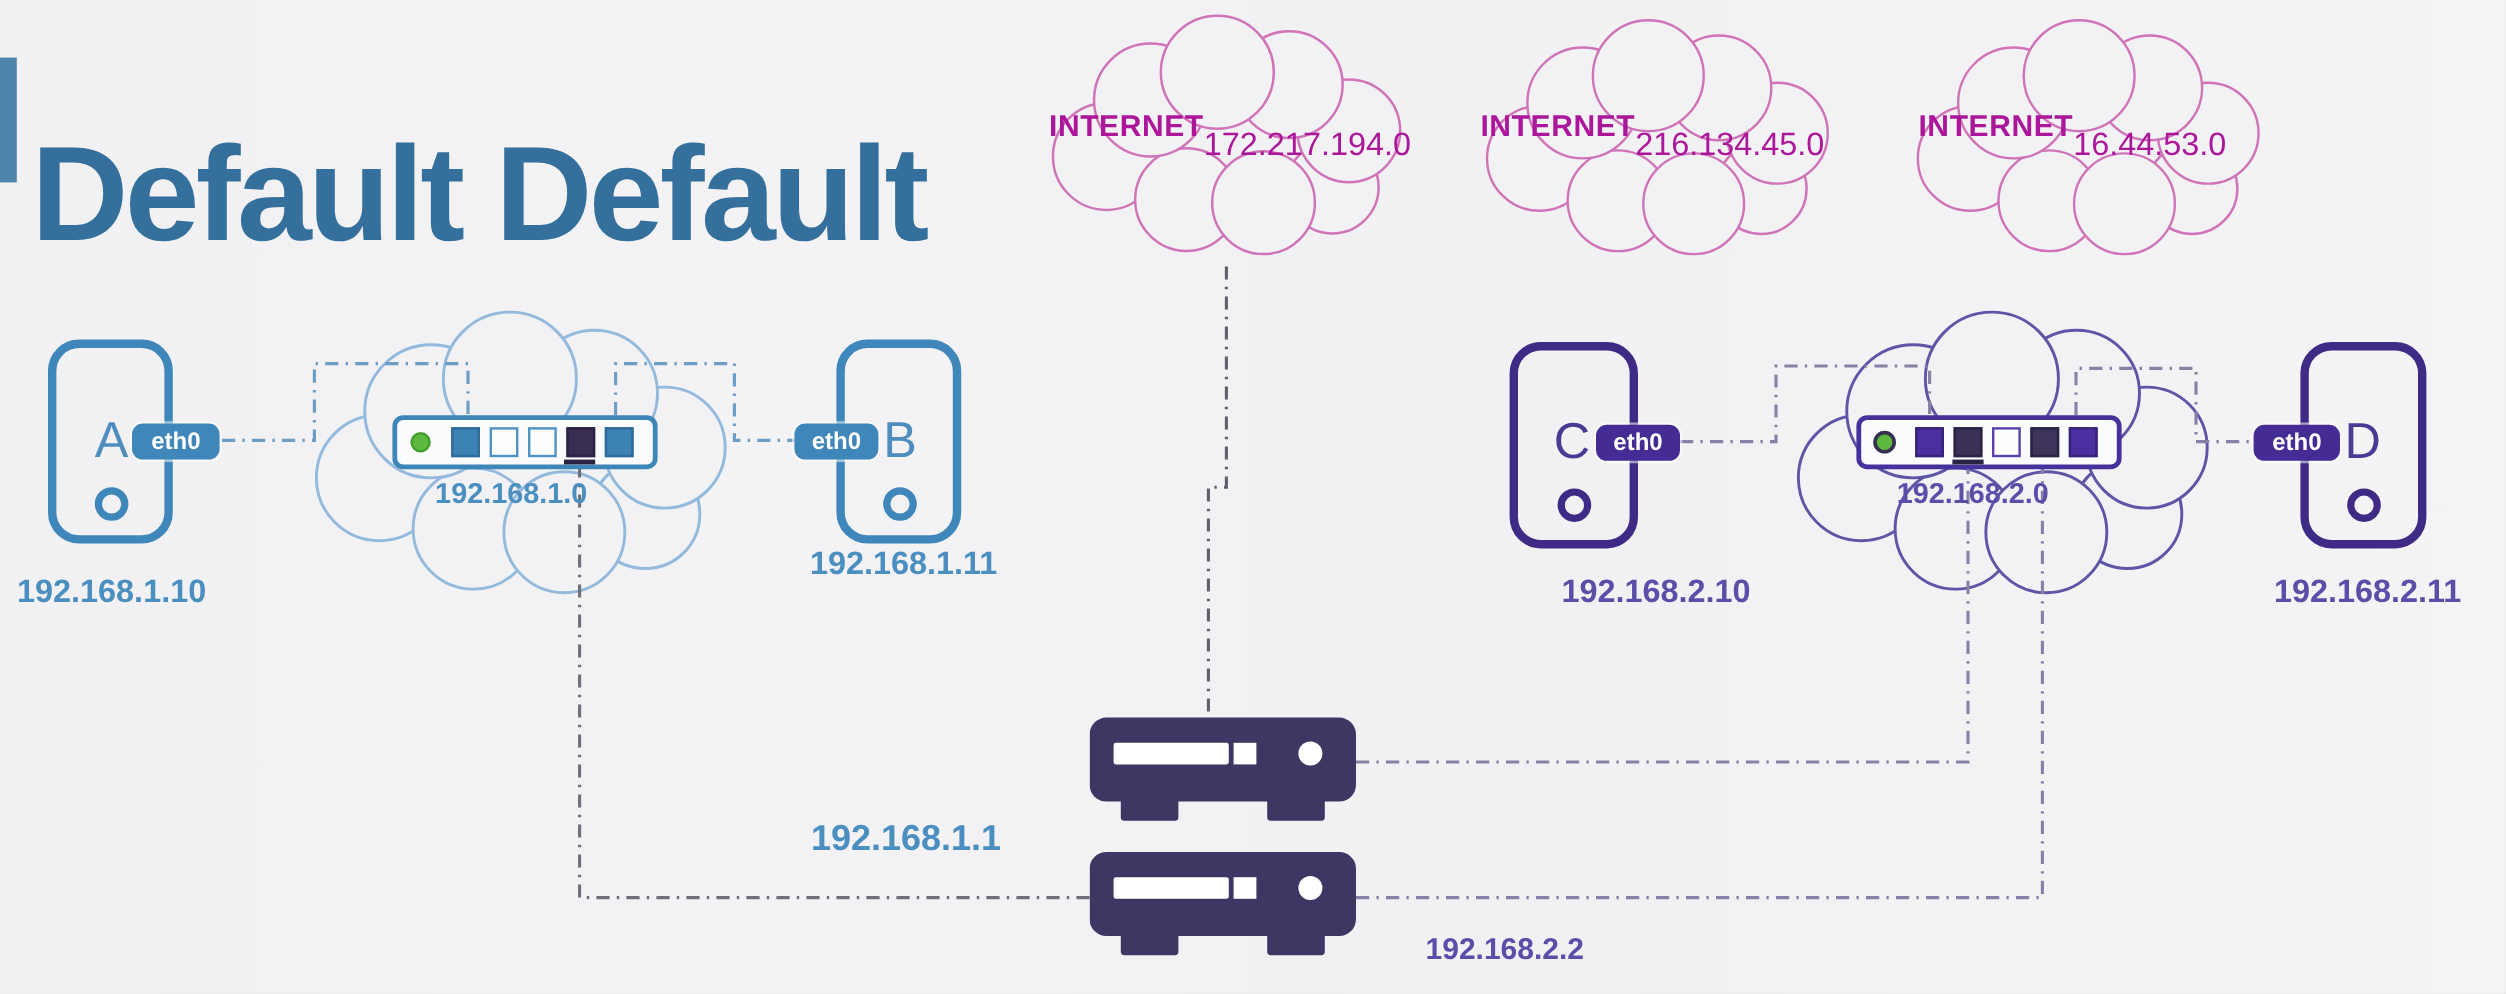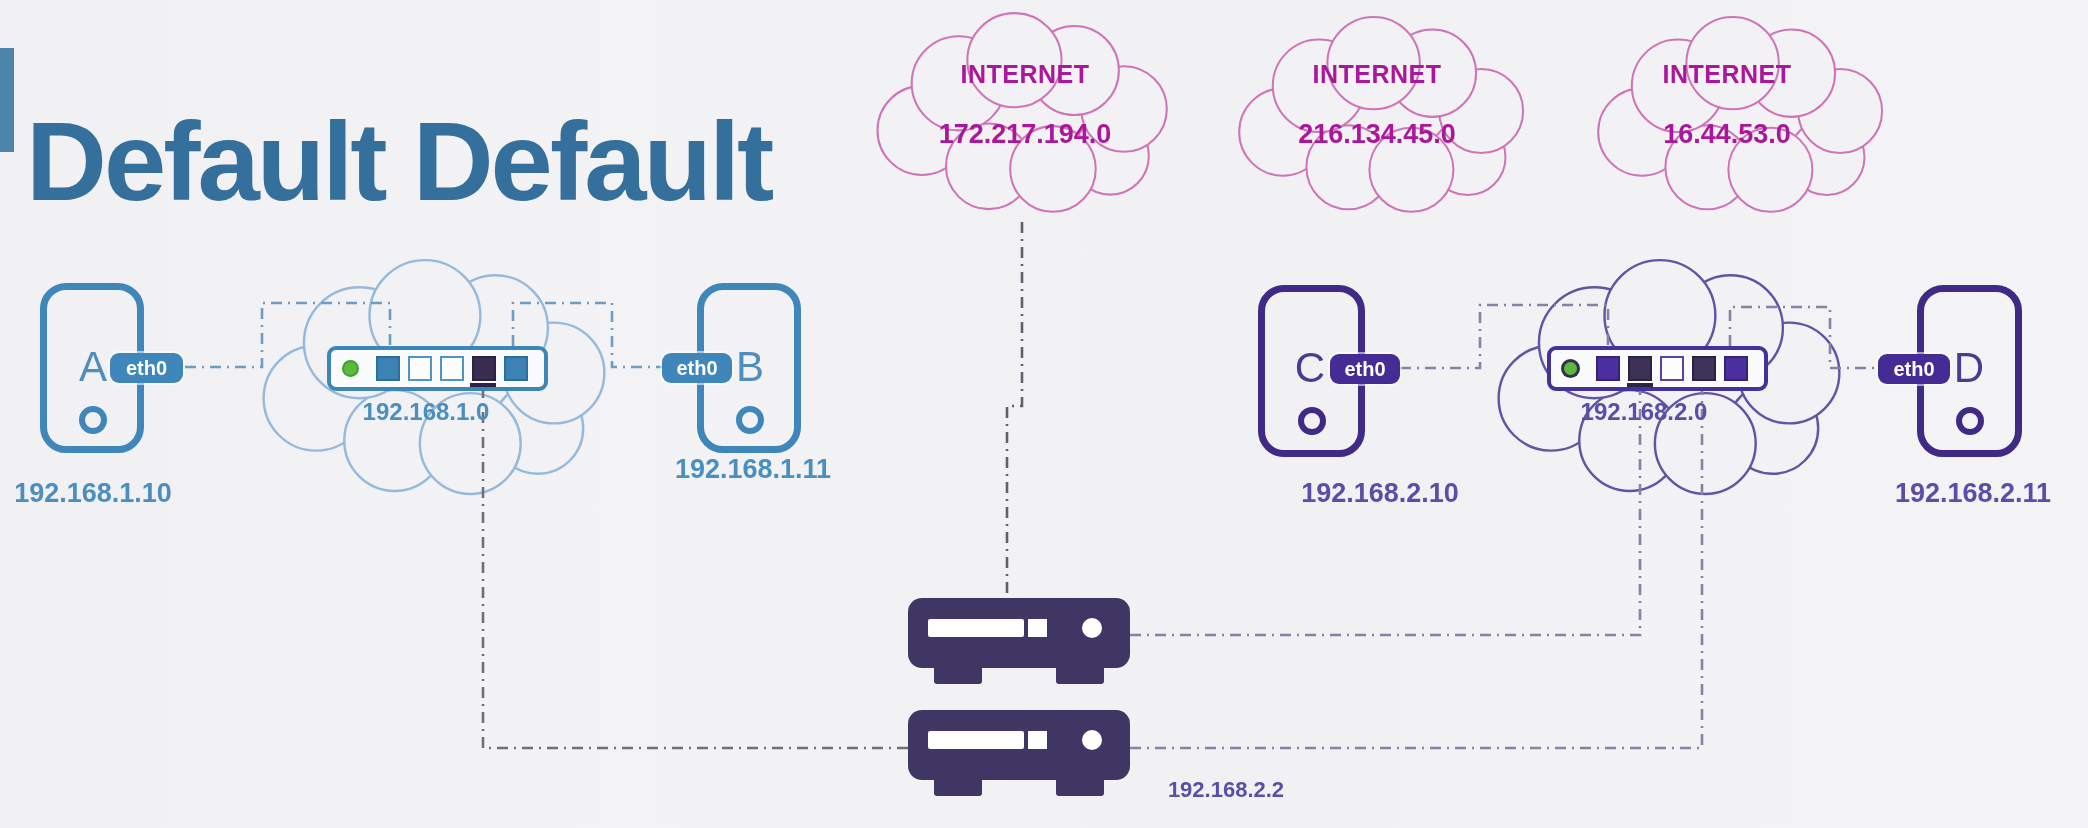--- a/index.html
+++ b/index.html
@@ -6,23 +6,23 @@
   .stage{
     position:relative;width:2088px;height:828px;overflow:hidden;
     background:linear-gradient(90deg,#f1f0f2 0%,#f3f2f4 30%,#f1f1f3 60%,#f4f3f5 100%);
     font-family:"Liberation Sans","DejaVu Sans",sans-serif;
   }
   .abs{position:absolute;}
   
   .title-bar{left:-6px;top:48px;width:20px;height:104px;background:#4d84ac;}
   .page-title{left:26px;top:22px;font-size:112px;font-weight:bold;letter-spacing:-3px;color:#356f9b;white-space:nowrap;}
   
-  .cloud-text{display:flex;flex-direction:column;align-items:center;justify-content:center;text-align:center;color:#ab169a;}
+  .cloud-text{display:flex;flex-direction:row;align-items:center;justify-content:center;text-align:center;color:#ab169a;}
   .cloud-text .net-label{font-size:25px;font-weight:bold;letter-spacing:.5px;}
-  .cloud-text .net-ip{font-size:27px;font-weight:700;margin-top:30px;}
+  .cloud-text .net-ip{font-size:27px;font-weight:400;margin-top:30px;}
   
   .phone{border:7px solid;border-radius:26px;background:transparent;}
   .phone.blue{border-color:#3f87ba;}
   .phone.purple{border-color:#3f2a85;}
   .host-letter{font-size:42px;font-weight:400;transform:translate(-50%,-50%);}
   .host-letter.blue{color:#4e8dbd;}
   .host-letter.purple{color:#4b3a93;}
   .home-circle{width:16px;height:16px;border:6px solid;border-radius:50%;transform:translate(-50%,-50%);}
   .home-circle.blue{border-color:#3f87ba;}
   .home-circle.purple{border-color:#3f2a85;}
@@ -182,15 +182,16 @@
       <rect x="148" y="60" width="48" height="28" rx="3"></rect>
       <rect x="0" y="2" width="222" height="70" rx="14"></rect>
     </g>
     <g fill="#ffffff">
       <rect x="20" y="23" width="96" height="18" rx="2"></rect>
       <rect x="120" y="23" width="19" height="18"></rect>
       <circle cx="184" cy="32" r="10"></circle>
     </g>
   </svg>
 
-  <div class="abs router-ip ip-label purple" style="left:1096px;top:777px;font-size:22px">192.168.2.2</div>
+  <div class="abs router-ip ip-label blue" style="left:625px;top:682px;font-size:30px">192.168.1.1</div>
+  <div class="abs router-ip ip-label purple" style="left:1124px;top:777px;font-size:25px">192.168.2.2</div>
 
 </div>
 
 </body></html>

